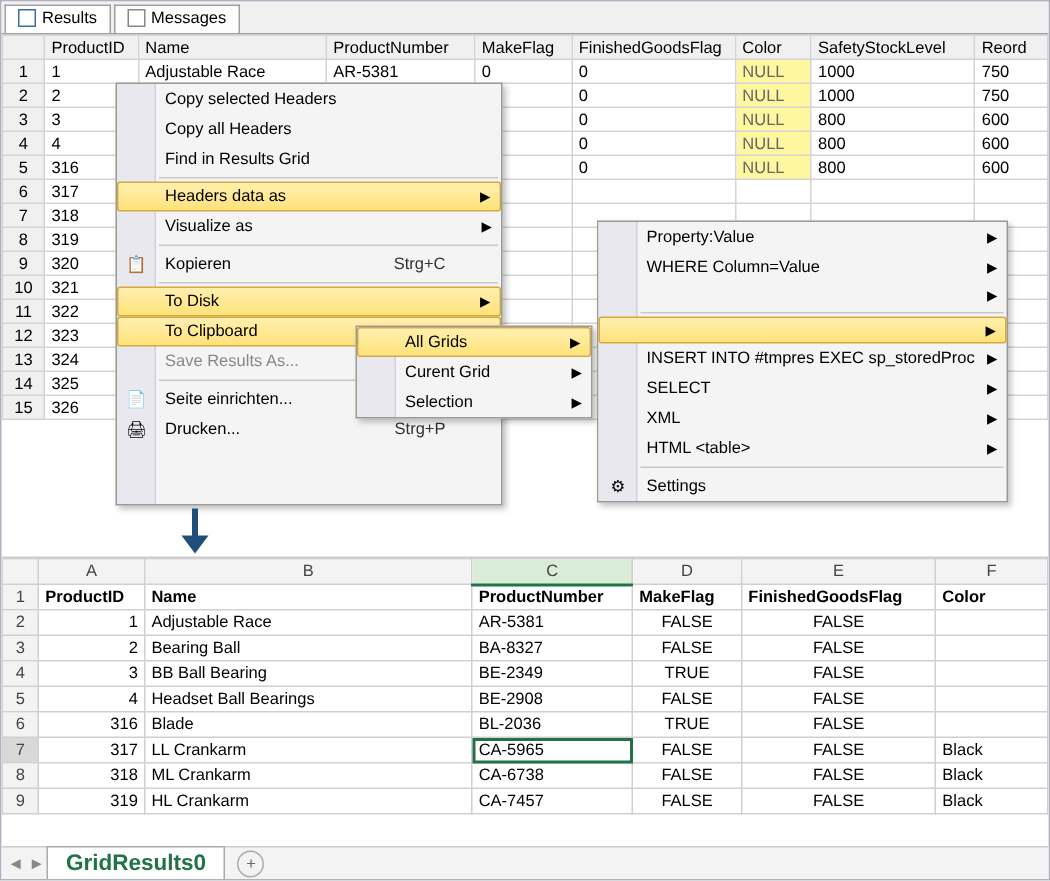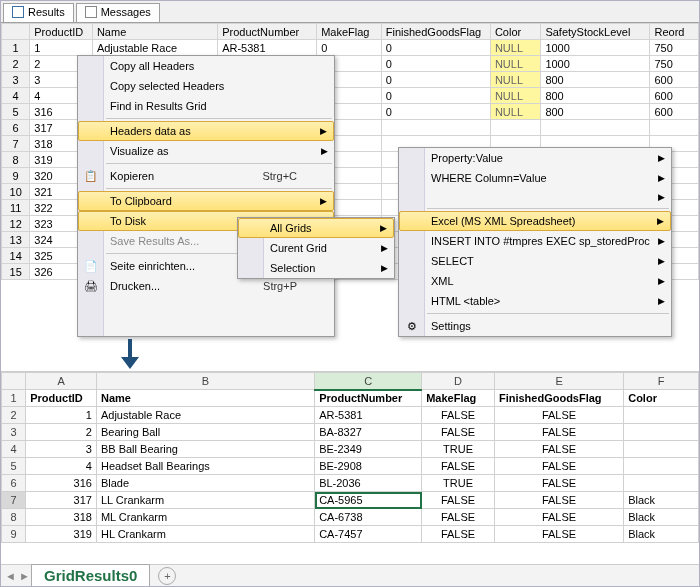--- a/index.html
+++ b/index.html
@@ -264,24 +264,24 @@
           <td></td>
           <td></td>
         </tr>
       </tbody>
 </table>
 </div>
 
 <div class="menu" id="menu1">
   <div class="iconcol"></div>
   <div class="menu-item">
+      <span>Copy selected Headers</span>
+    </div>
+  <div class="menu-item">
       <span>Copy all Headers</span>
-    </div>
-  <div class="menu-item">
-      <span>Copy selected Headers</span>
     </div>
   <div class="menu-item">
       <span>Find in Results Grid</span>
     </div>
   <div class="menu-sep"></div>
   <div class="menu-item hover">
       <span>Headers data as</span>
       <span class="arrow">▶</span>
     </div>
   <div class="menu-item">
@@ -289,25 +289,25 @@
       <span class="arrow">▶</span>
     </div>
   <div class="menu-sep"></div>
   <div class="menu-item">
       <span class="mic">📋</span>
       <span>Kopieren</span>
       <span class="shortcut">Strg+C</span>
     </div>
   <div class="menu-sep"></div>
   <div class="menu-item hover">
+      <span>To Disk</span>
+      <span class="arrow">▶</span>
+    </div>
+  <div class="menu-item hover">
       <span>To Clipboard</span>
-      <span class="arrow">▶</span>
-    </div>
-  <div class="menu-item hover">
-      <span>To Disk</span>
       <span class="arrow">▶</span>
     </div>
   <div class="menu-item" style="color:#888">
       <span>Save Results As...</span>
     </div>
   <div class="menu-sep"></div>
   <div class="menu-item">
       <span class="mic">📄</span>
       <span>Seite einrichten...</span>
     </div>
@@ -342,21 +342,20 @@
     </div>
   <div class="menu-item">
       <span>WHERE Column=Value</span>
       <span class="arrow">▶</span>
     </div>
   <div class="menu-item">
       <span class="arrow">▶</span>
     </div>
   <div class="menu-sep"></div>
   <div class="menu-item hover">
-      <span>Excel (MS XML Spreadsheet)</span>
       <span class="arrow">▶</span>
     </div>
   <div class="menu-item">
       <span>INSERT INTO #tmpres EXEC sp_storedProc</span>
       <span class="arrow">▶</span>
     </div>
   <div class="menu-item">
       <span>SELECT</span>
       <span class="arrow">▶</span>
     </div>

